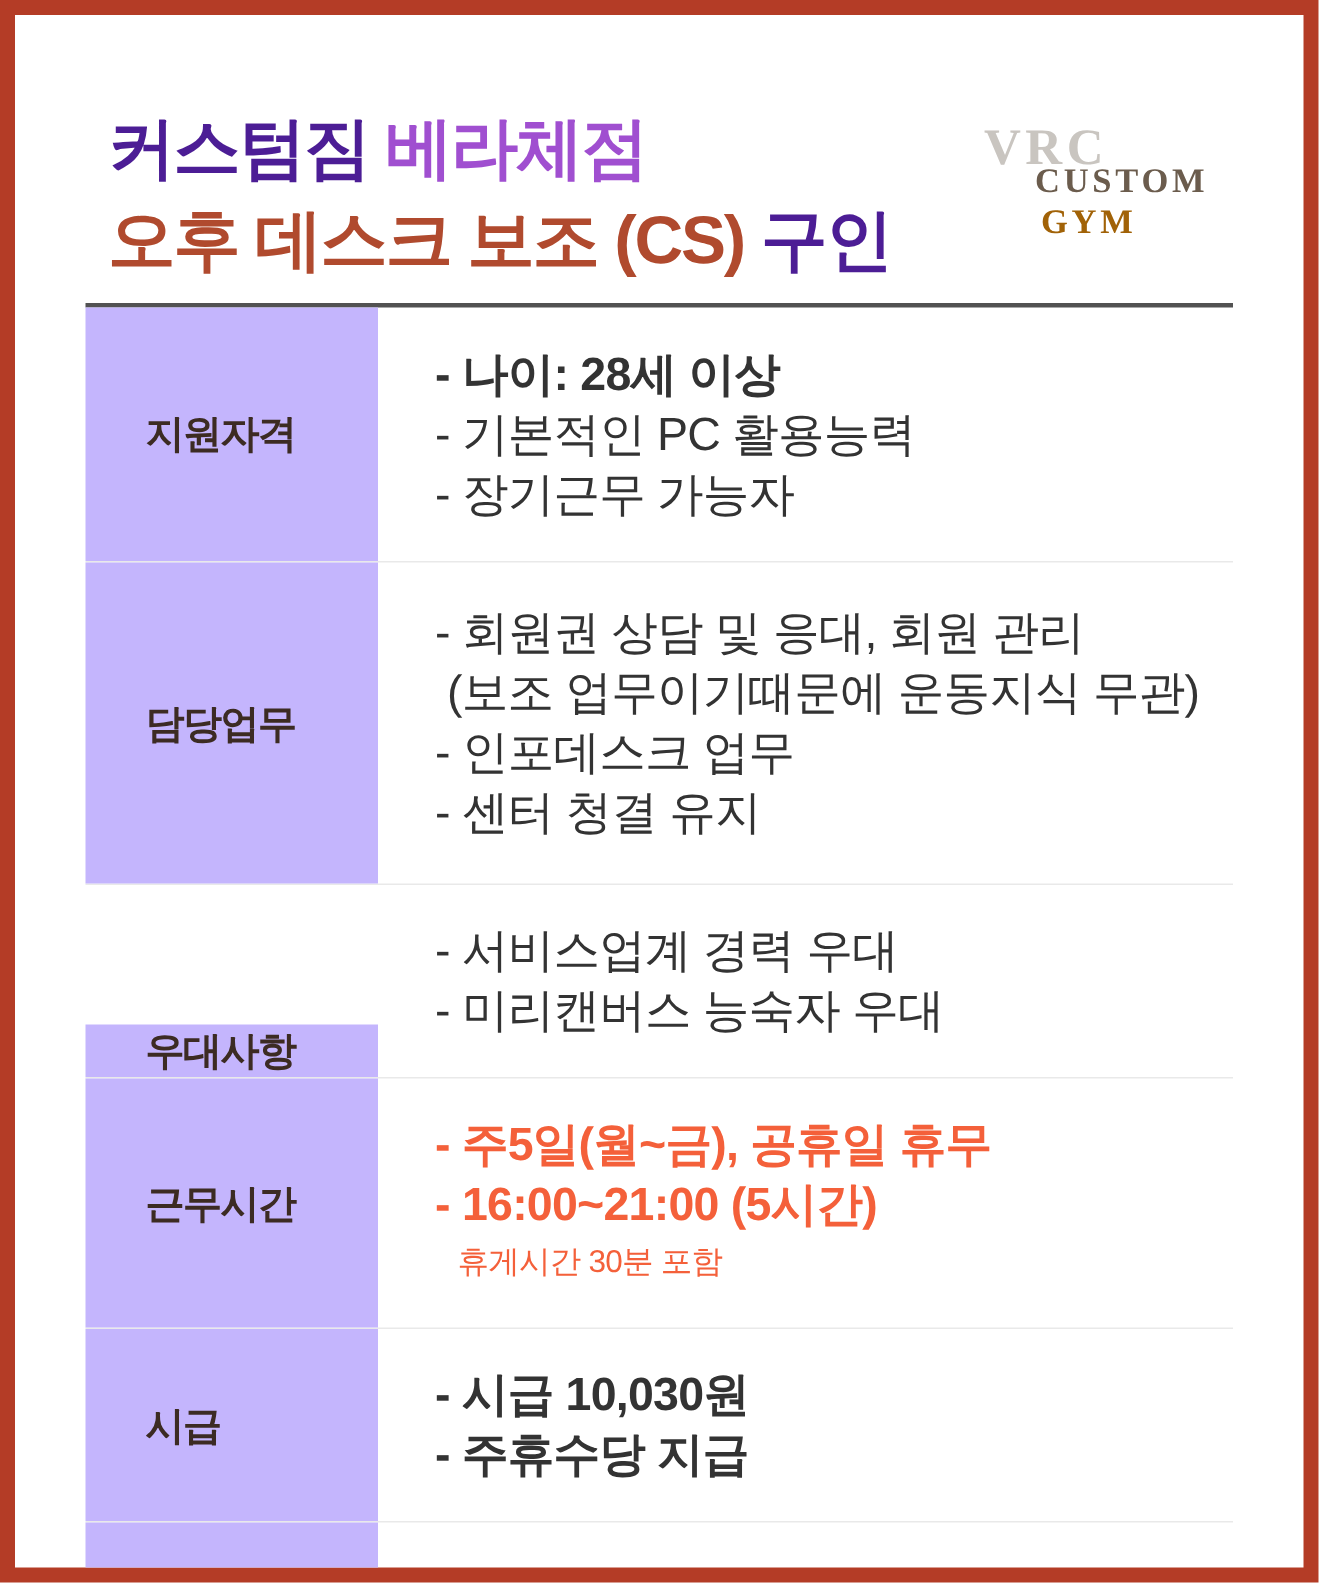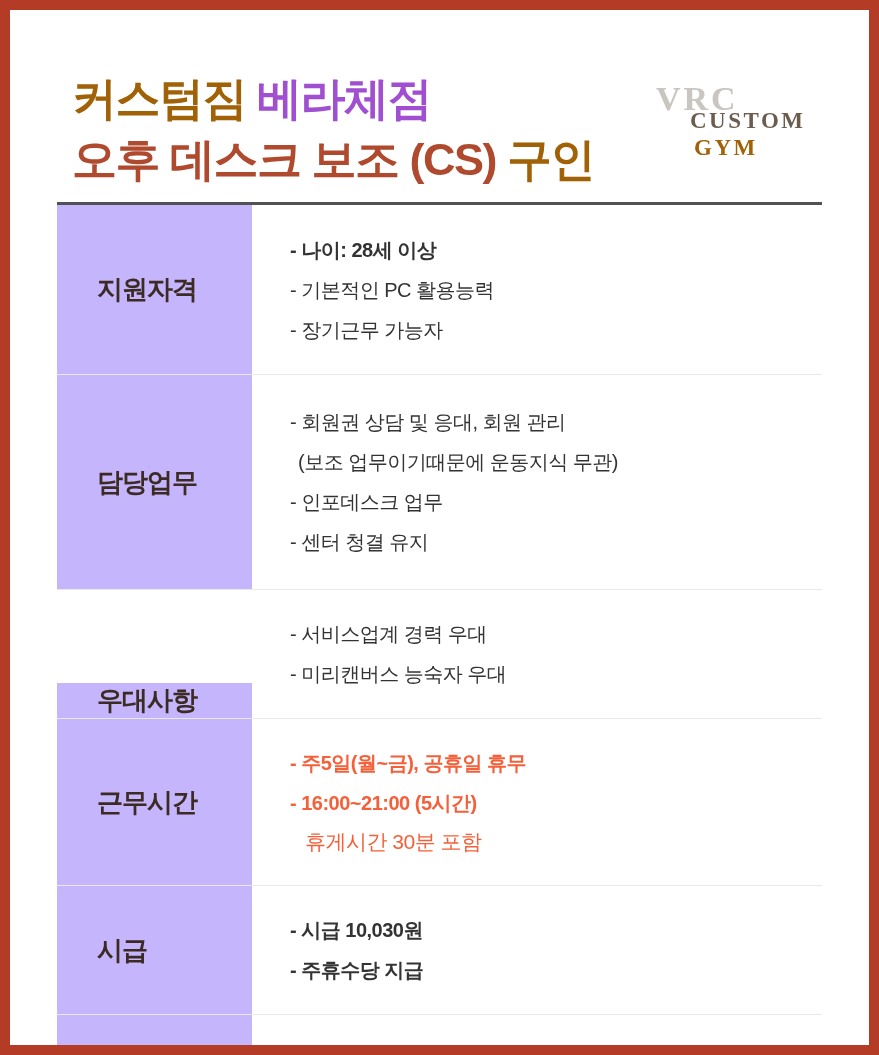--- a/index.html
+++ b/index.html
@@ -19,21 +19,21 @@
     position: absolute;
     left: 62px;
     top: 58px;
     font-size: 45px;
     font-weight: bold;
     letter-spacing: -1.5px;
     line-height: 61px;
     color: #3d3432;
     white-space: nowrap;
   }
-  .t-dark   { color: #a16207; text-align: center; }
+  .t-dark   { color: #4c1d95; text-align: center; }
   .t-purple { color: #a04fd0; }
   .t-brick  { color: #b04a2e; }
 
   
   .logo {
     position: absolute;
     left: 636px;
     top: 62px;
     width: 200px;
     height: 100px;
@@ -95,21 +95,21 @@
   }
   .row-content {
     flex: 1;
     box-sizing: border-box;
     padding: 24px 10px 24px 38px;
     display: flex;
     flex-direction: column;
     justify-content: center;
   }
   .item {
-    font-size: 20px;
+    font-size: 31px;
     letter-spacing: -0.5px;
     line-height: 40px;
     color: #333333;
     white-space: nowrap;
   }
   .item.bold   { font-weight: bold; }
   .item.orange { color: #f4603a; }
   .item.indent { padding-left: 8px; }
   .item.sub {
     font-size: 21px;

